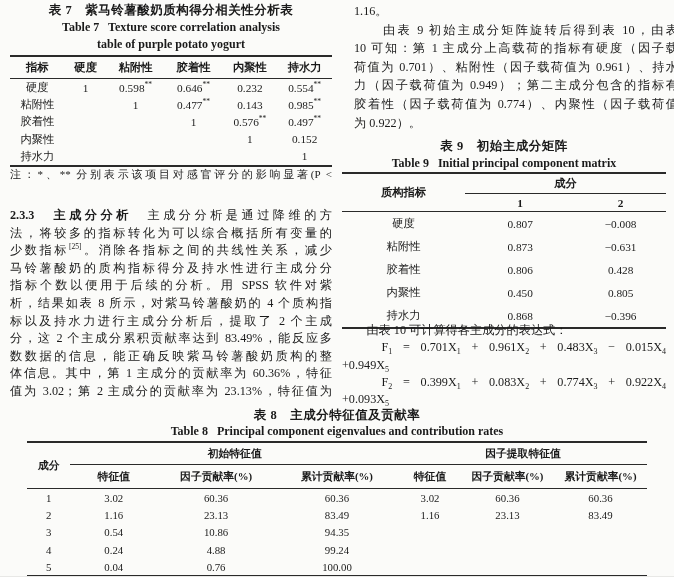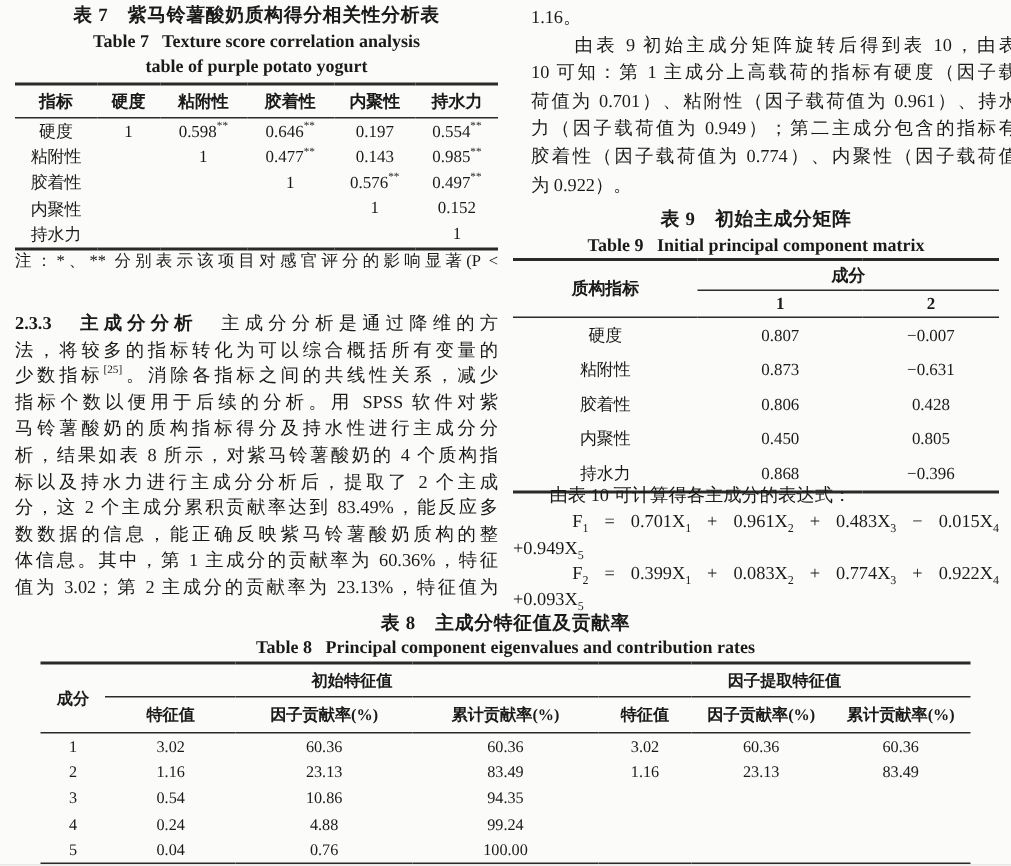--- a/index.html
+++ b/index.html
@@ -72,21 +72,21 @@
           <th>内聚性</th>
           <th>持水力</th>
         </tr>
       </thead>
       <tbody>
           <tr>
             <td>硬度</td>
             <td>1</td>
             <td>0.598<sup>**</sup></td>
             <td>0.646<sup>**</sup></td>
-            <td>0.197</td>
+            <td>0.232</td>
             <td>0.554<sup>**</sup></td>
           </tr>
           <tr>
             <td>粘附性</td>
             <td></td>
             <td>1</td>
             <td>0.477<sup>**</sup></td>
             <td>0.143</td>
             <td>0.985<sup>**</sup></td>
           </tr>
@@ -119,22 +119,22 @@
   </div>
 
   <div class="lines note" style="top:166px;left:10px;width:322px">
       <div class="pline j">注：*、** 分别表示该项目对感官评分的影响显著(P &lt;</div>
     </div>
 
   <div class="lines body" style="top:207px;left:10px;width:322px">
       <div class="pline j"><b>2.3.3　主成分分析</b>　主成分分析是通过降维的方</div>
       <div class="pline j">法，将较多的指标转化为可以综合概括所有变量的</div>
       <div class="pline j">少数指标<sup>[25]</sup>。消除各指标之间的共线性关系，减少</div>
+      <div class="pline j">马铃薯酸奶的质构指标得分及持水性进行主成分分</div>
       <div class="pline j">指标个数以便用于后续的分析。用 SPSS 软件对紫</div>
-      <div class="pline j">马铃薯酸奶的质构指标得分及持水性进行主成分分</div>
       <div class="pline j">析，结果如表 8 所示，对紫马铃薯酸奶的 4 个质构指</div>
       <div class="pline j">标以及持水力进行主成分分析后，提取了 2 个主成</div>
       <div class="pline j">分，这 2 个主成分累积贡献率达到 83.49%，能反应多</div>
       <div class="pline j">数数据的信息，能正确反映紫马铃薯酸奶质构的整</div>
       <div class="pline j">体信息。其中，第 1 主成分的贡献率为 60.36%，特征</div>
       <div class="pline j">值为 3.02；第 2 主成分的贡献率为 23.13%，特征值为</div>
     </div>
 
   <div class="lines rbody" style="top:2px;left:354px;width:324px">
       <div class="pline">1.16。</div>
@@ -163,21 +163,21 @@
         </tr>
         <tr class="sh">
           <th class="bb2">1</th>
           <th class="bb2">2</th>
         </tr>
       </thead>
       <tbody>
           <tr>
             <td>硬度</td>
             <td>0.807</td>
-            <td>−0.007</td>
+            <td>−0.008</td>
           </tr>
           <tr>
             <td>粘附性</td>
             <td>0.873</td>
             <td>−0.631</td>
           </tr>
           <tr>
             <td>胶着性</td>
             <td>0.806</td>
             <td>0.428</td>

